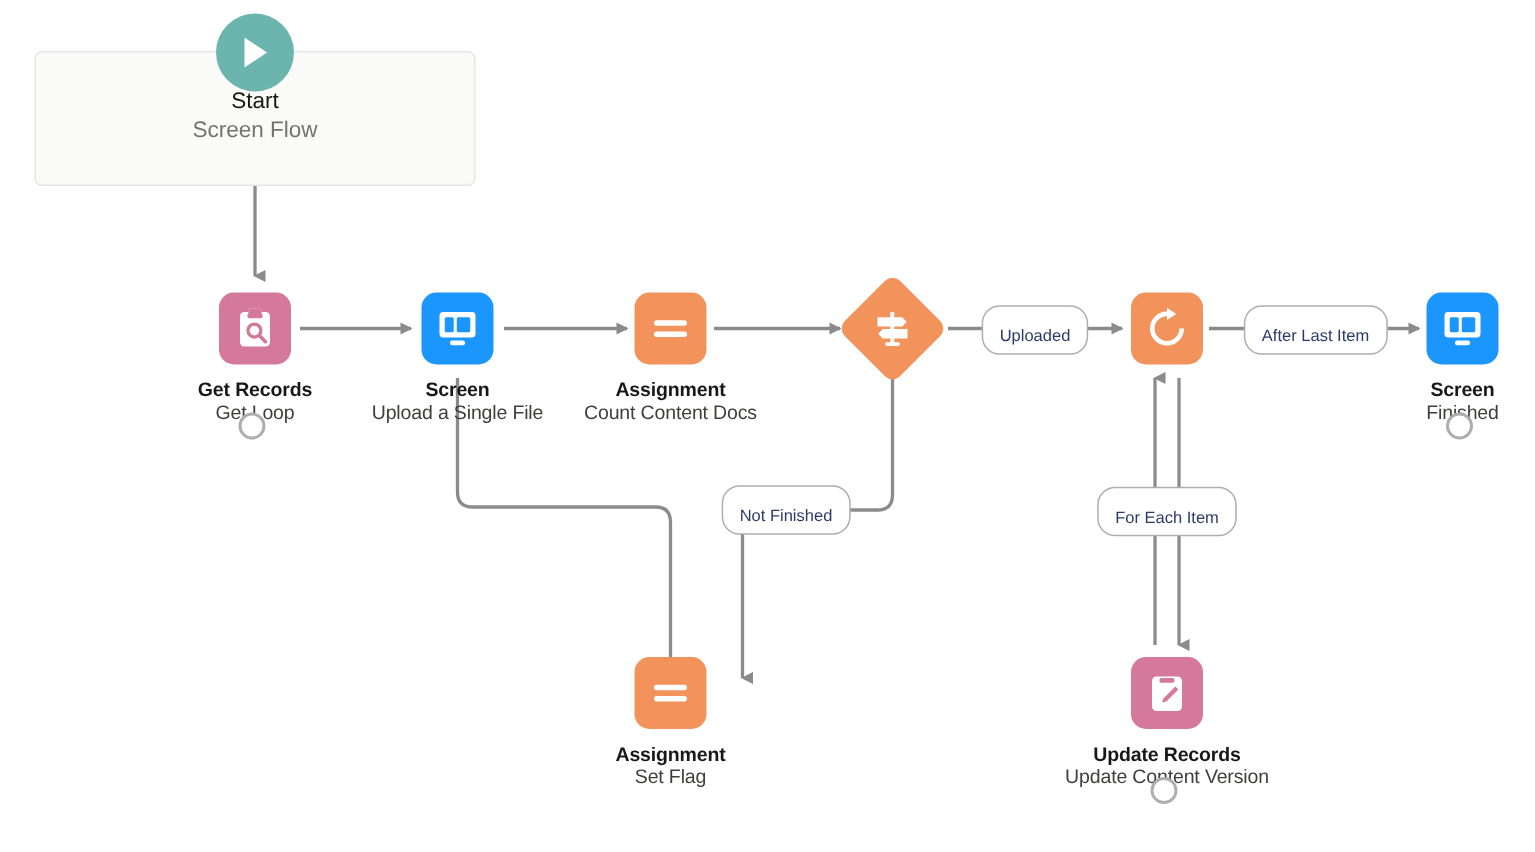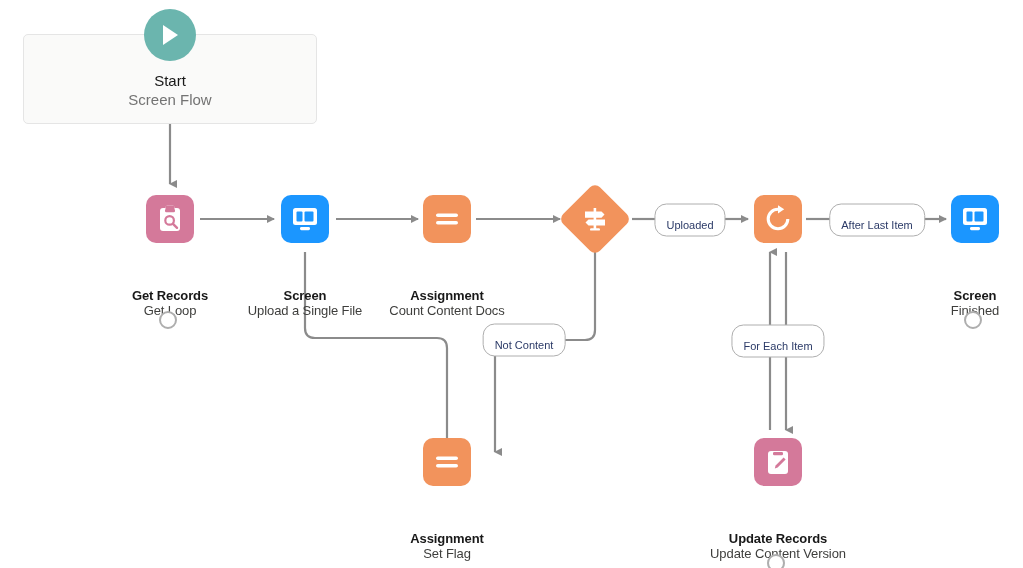--- a/index.html
+++ b/index.html
@@ -56,21 +56,20 @@
   .node-label {
     margin-top: 9px;
     text-align: center;
     line-height: 15px;
   }
   .node-title {
     font-size: 13px;
     font-weight: bold;
     color: #181818;
     letter-spacing: -0.1px;
-    margin-top: 36px;
   }
   .node-subtitle {
     font-size: 13px;
     font-weight: normal;
     color: #3e3e3c;
     letter-spacing: -0.1px;
   }
   .end-dot {
     position: absolute;
     left: 50%;
@@ -86,21 +85,21 @@
   .start-card {
     position: absolute;
     box-sizing: border-box;
     background: #fafaf9;
     border: 1px solid #e5e5e5;
     border-radius: 5px;
     display: flex;
     flex-direction: column;
     align-items: center;
     justify-content: flex-end;
-    padding-bottom: 14px;
+    padding-bottom: 27px;
   }
   .start-icon {
     position: absolute;
     top: -26px;
     left: 50%;
     margin-left: -26px;
     width: 52px;
     height: 52px;
     border-radius: 50%;
     display: flex;
@@ -297,17 +296,17 @@
     <div class="node-label" style="width:150px;">
       <div class="node-title">Update Records</div>
       <div class="node-subtitle">Update Content Version</div>
     </div>
   </div>
 
   <div class="conn-label" style="left:690px; top:220px;">Uploaded</div>
 
   <div class="conn-label" style="left:877px; top:220px;">After Last Item</div>
 
-  <div class="conn-label" style="left:524px; top:340px;">Not Content</div>
+  <div class="conn-label" style="left:524px; top:340px;">Not Finished</div>
 
   <div class="conn-label" style="left:778px; top:341px;">For Each Item</div>
 
 </div>
 
 </body></html>

